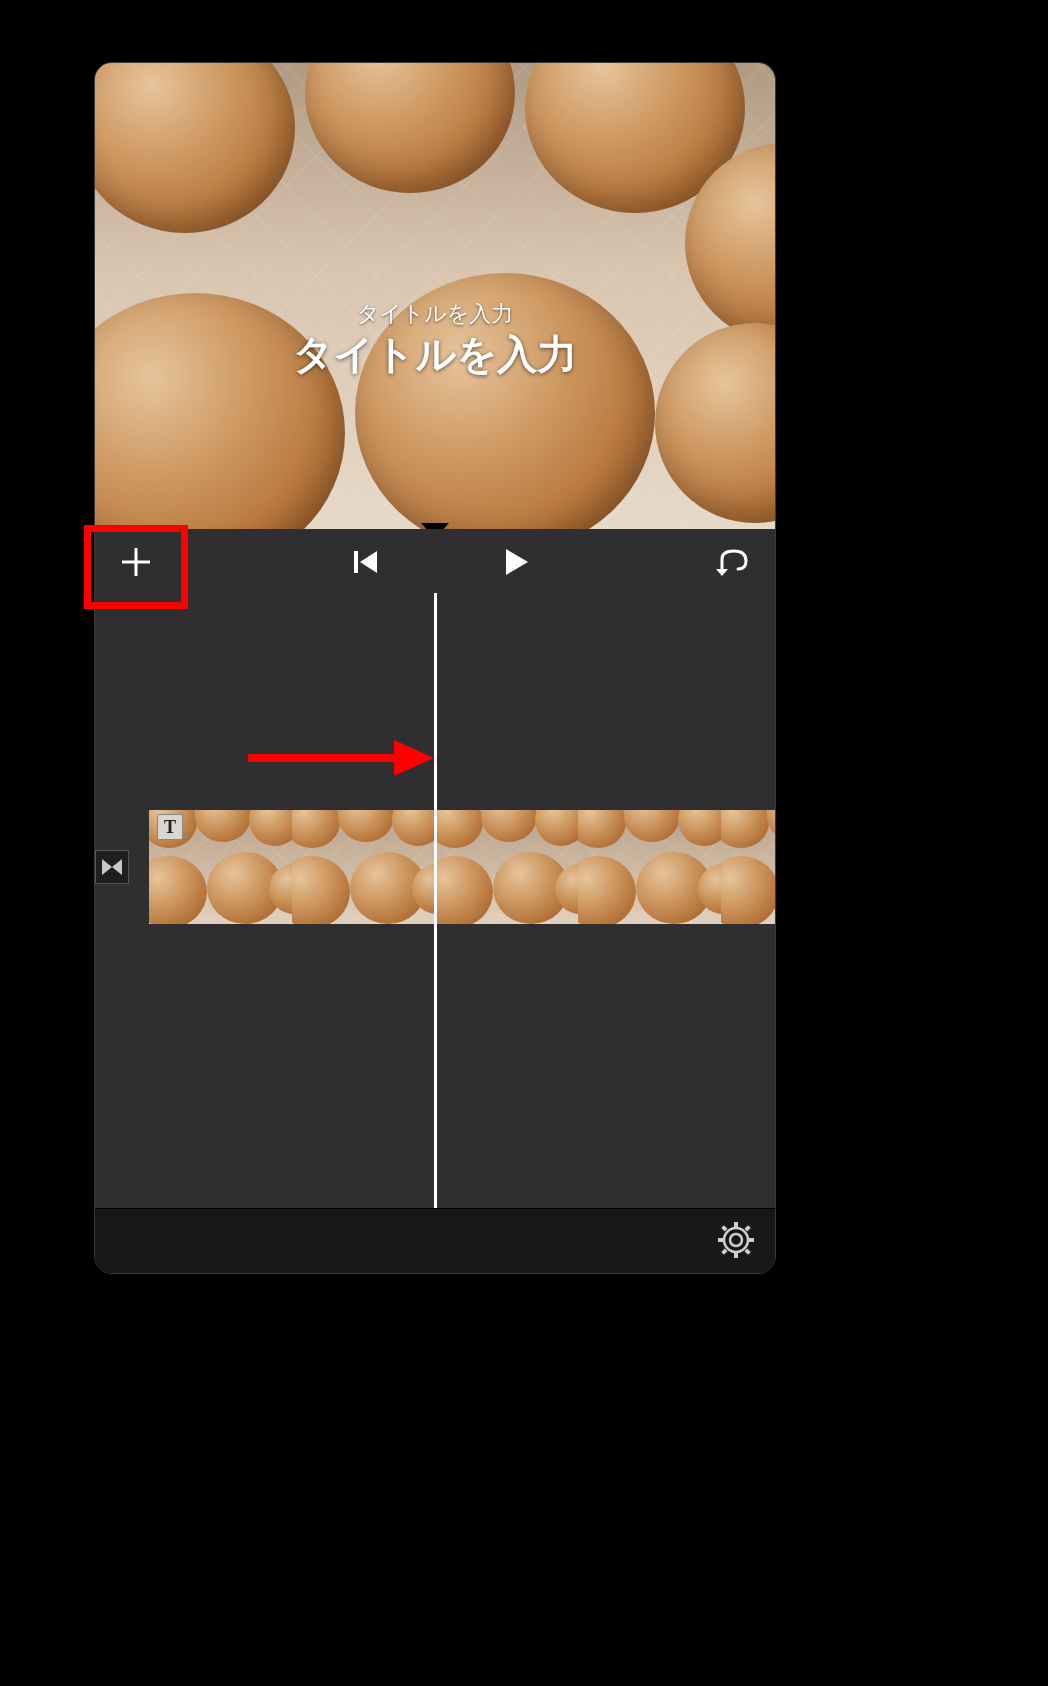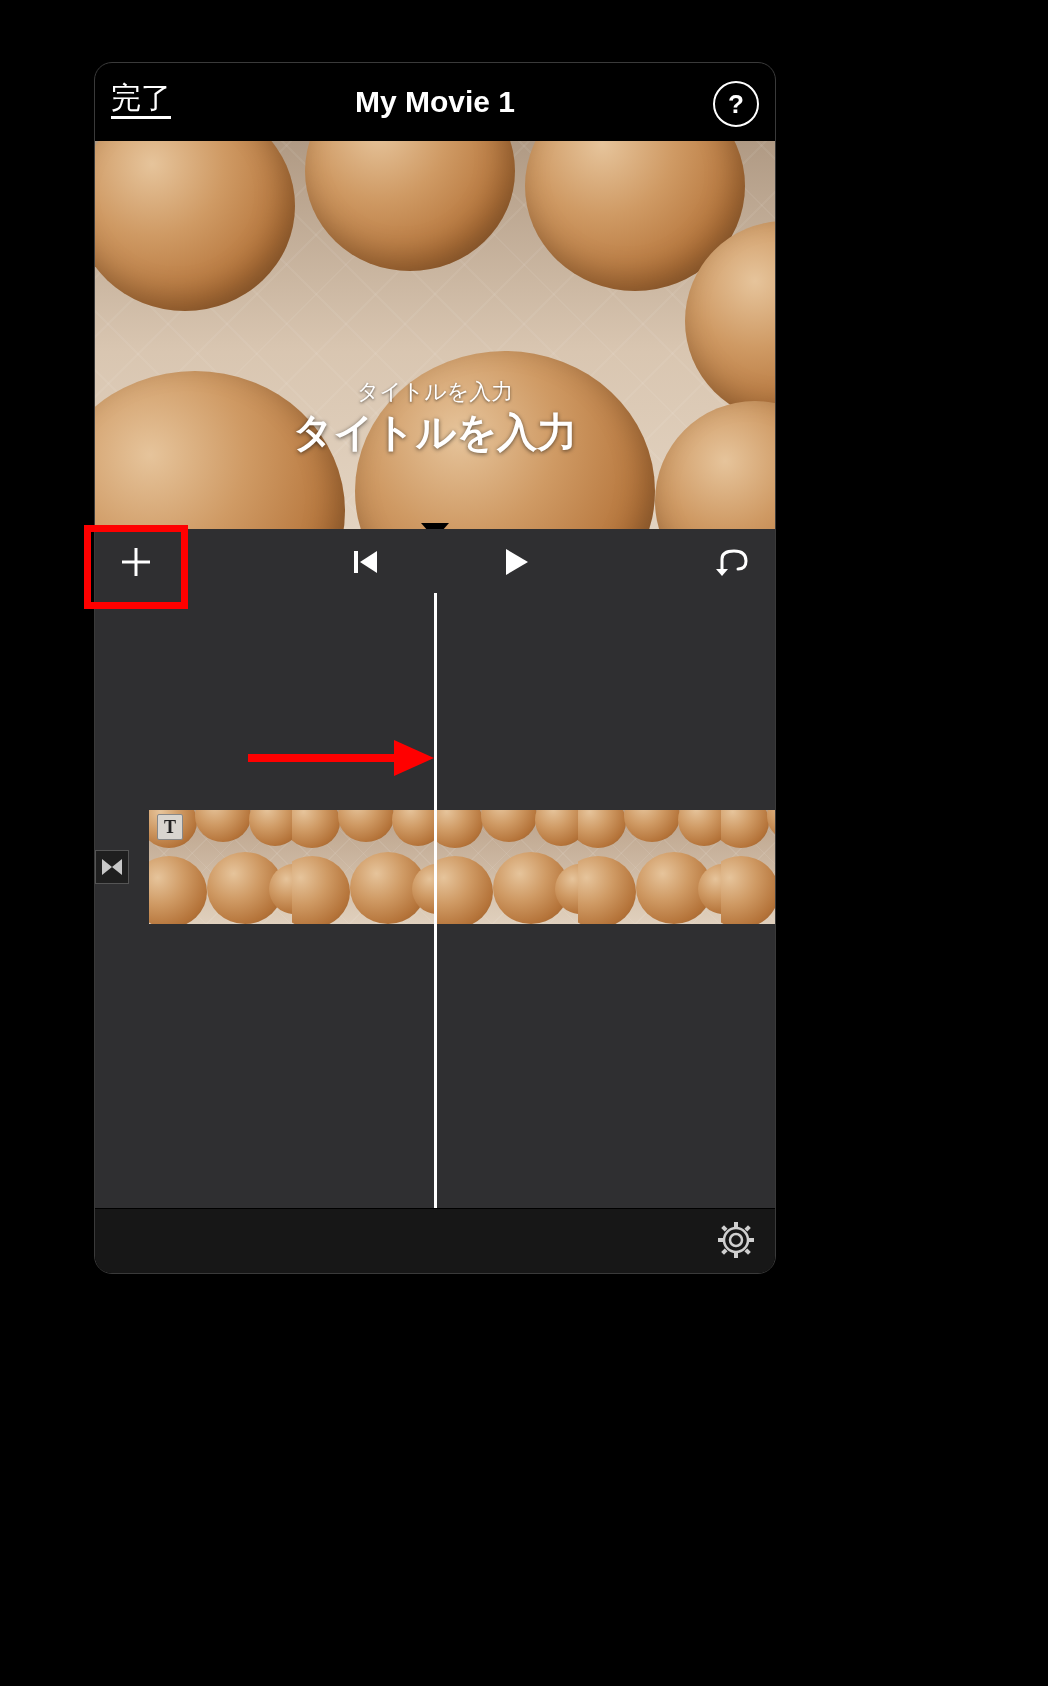--- a/index.html
+++ b/index.html
@@ -52,25 +52,20 @@
 
   
   .anno-box{position:absolute;left:84px;top:525px;width:104px;height:84px;border:7px solid #ff0000;box-sizing:border-box;pointer-events:none}
   .anno-arrow{position:absolute;left:248px;top:738px;pointer-events:none}
 </style>
 </head>
 <body>
 
 <div class="screen">
 
-  <div class="hdr">
-    <span class="done">完了</span>
-    <span class="title">My Movie 1</span>
-    <span class="help">?</span>
-  </div>
 
   <div class="preview">
     <div class="grid"></div>
     <div class="bun b1"></div>
     <div class="bun b2"></div>
     <div class="bun b3"></div>
     <div class="bun b4"></div>
     <div class="bun b5"></div>
     <div class="bun b6"></div>
     <div class="bun b7"></div>

